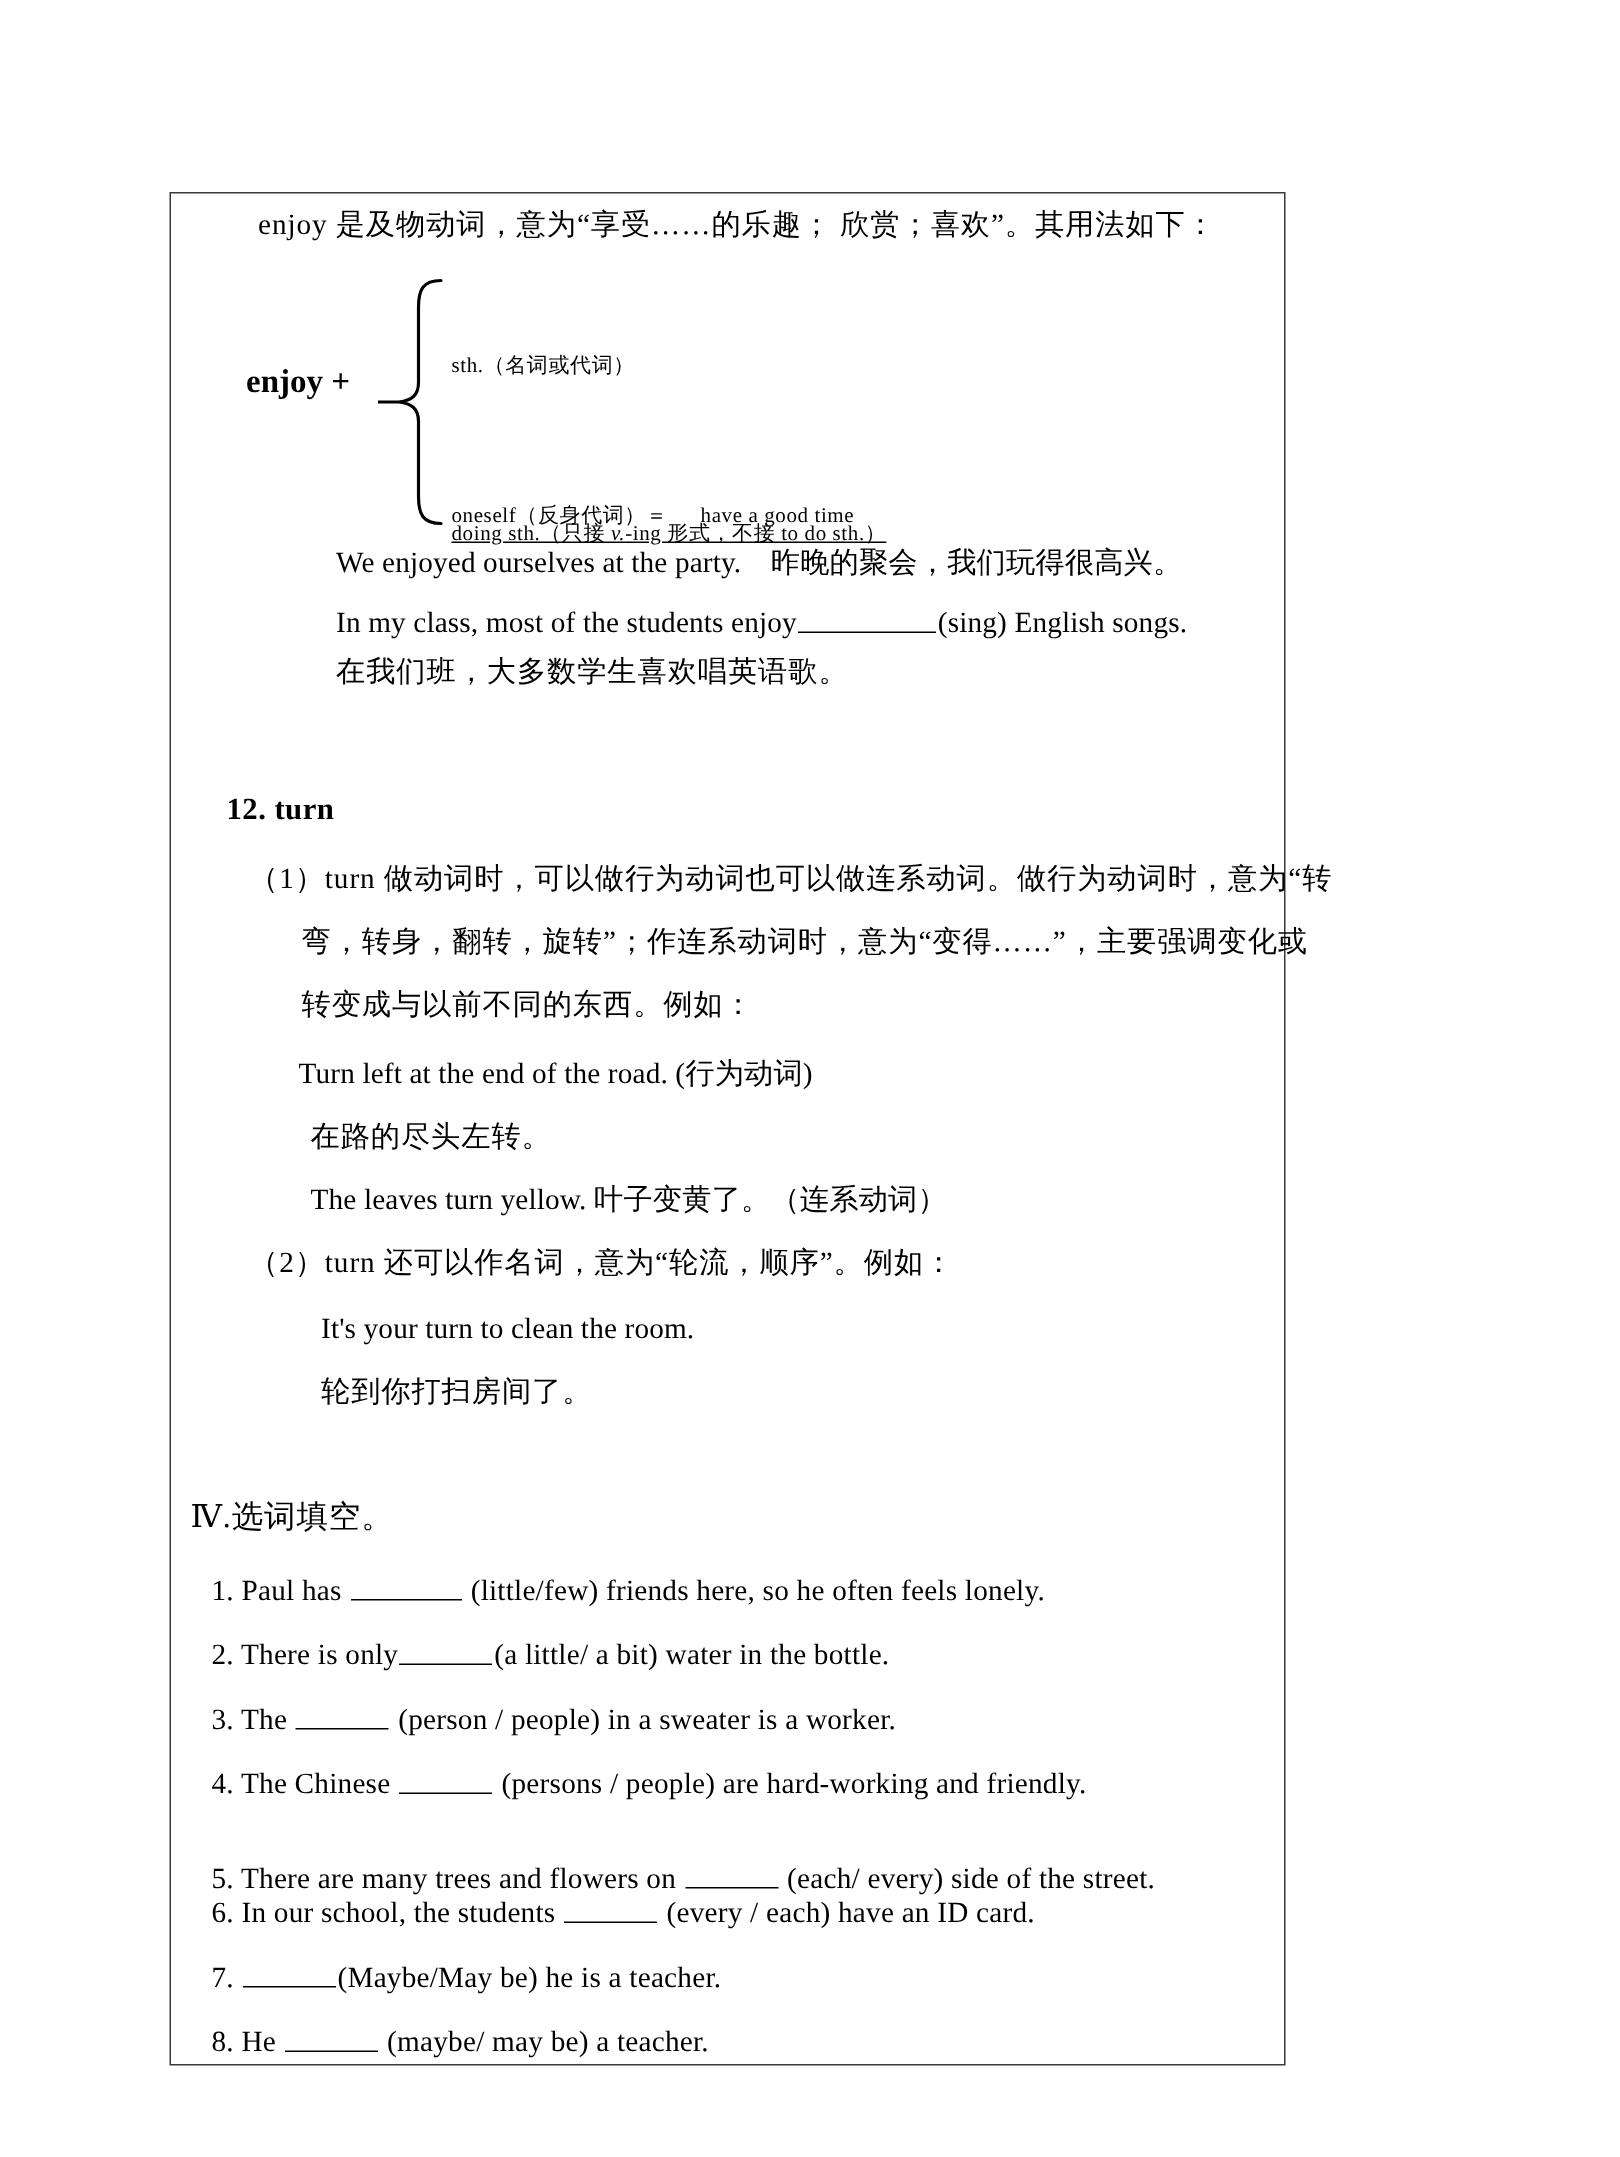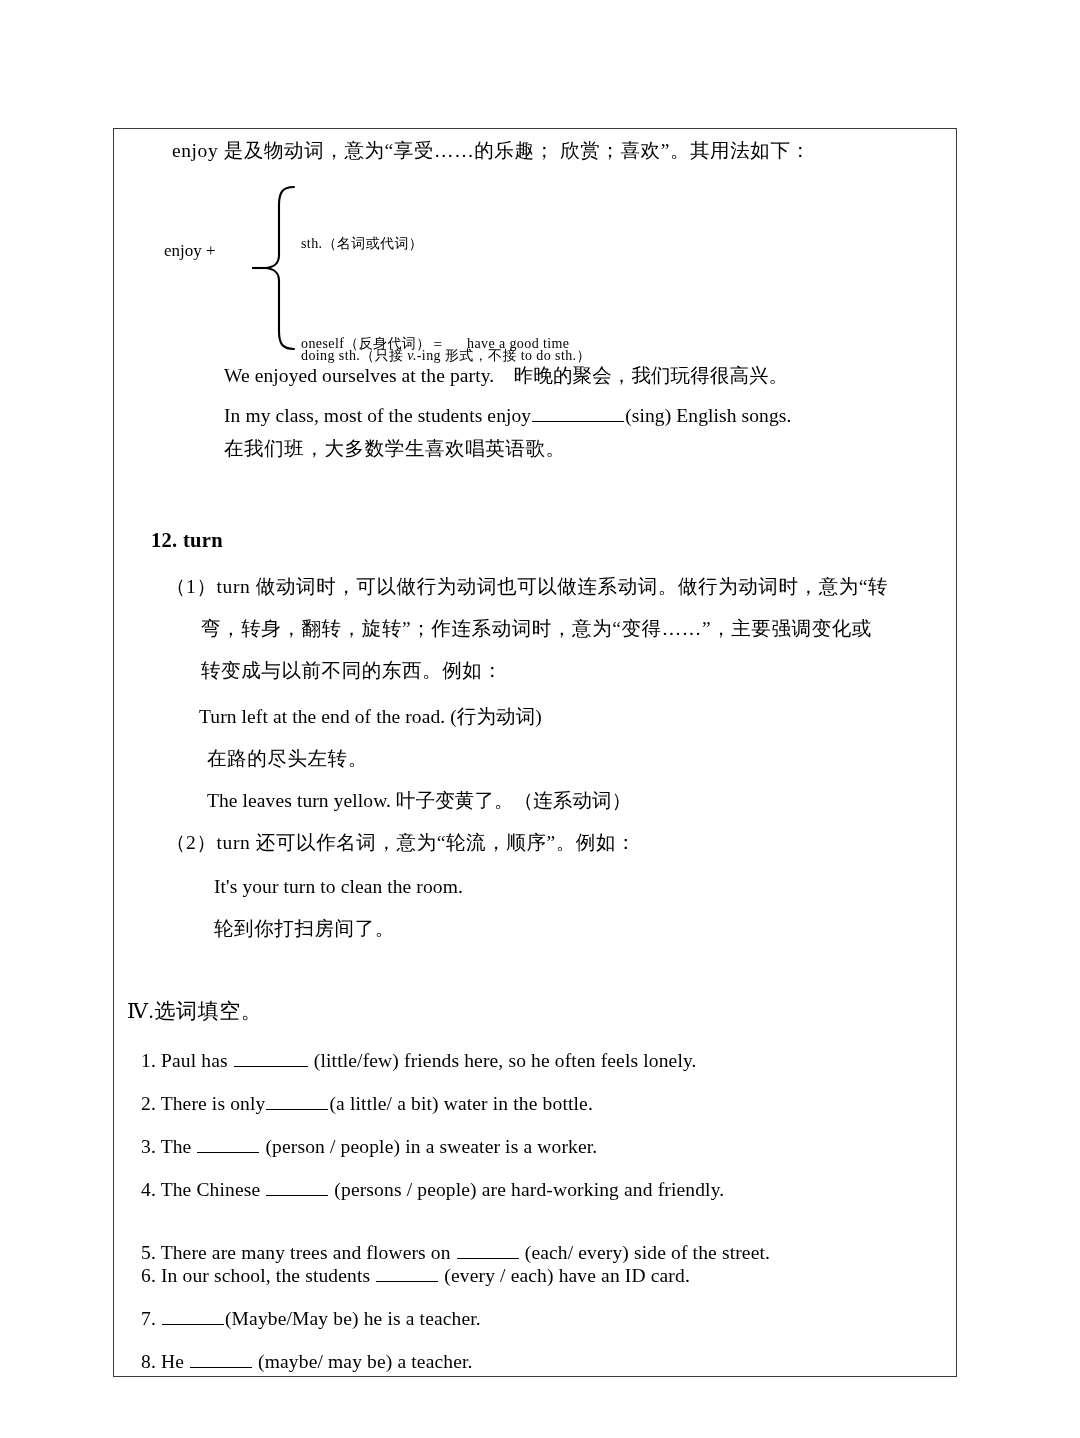--- a/index.html
+++ b/index.html
@@ -14,21 +14,21 @@
     font-family: "Liberation Serif", "DejaVu Serif", serif;
     color: #000000;
     overflow: hidden;
   }
 
   
   #page-frame {
     position: absolute;
     left: 113px;
     top: 128px;
-    width: 844px;
+    width: 744px;
     height: 1249px;
     border: 1.3px solid #3a3a3a;
     box-sizing: border-box;
     background: #ffffff;
   }
 
   .content {
     position: absolute;
     left: 0; top: 0; right: 0; bottom: 0;
   }
@@ -49,38 +49,39 @@
     position: absolute;
     left: 35px;
     top: 48px;
     width: 790px;
     height: 165px;
   }
   #brace-label {
     position: absolute;
     left: 15px;
     top: 64px;
-    font-size: 17px;
-    white-space: nowrap;
+    font-size: 22px;
+    white-space: nowrap;
+    font-weight: bold;
   }
   #brace-svg {
     position: absolute;
     left: 103px;
     top: 6px;
   }
   .branch {
     position: absolute;
     left: 152px;
     font-size: 14px;
     white-space: nowrap;
     letter-spacing: 0.4px;
   }
   #branch-1 { top: 58px; }
   #branch-2 { top: 114px; margin-top: 44px; }
-  #branch-3 { top: 170px; }
+  #branch-3 { top: 170px; text-decoration: underline; }
 
   
   .heading {
     position: absolute;
     font-weight: bold;
     font-size: 20.5px;
     letter-spacing: 0.3px;
     white-space: nowrap;
   }
 

